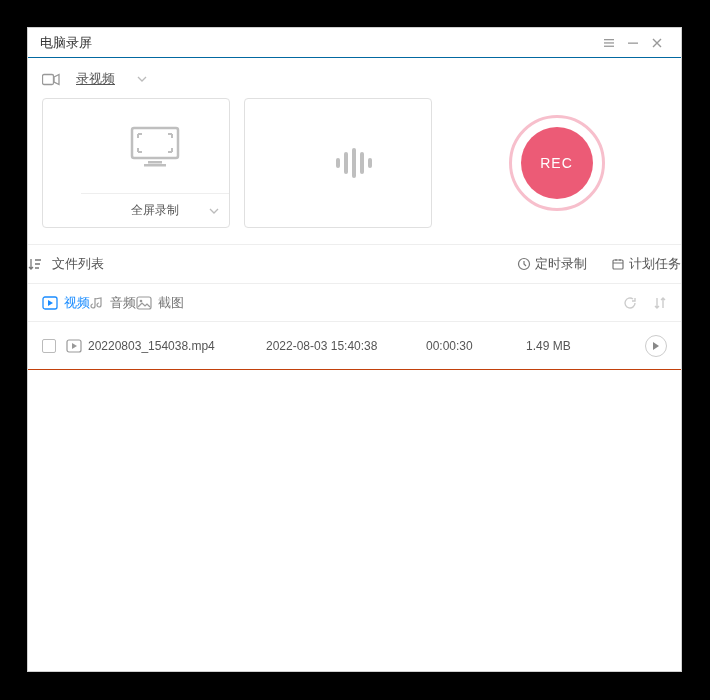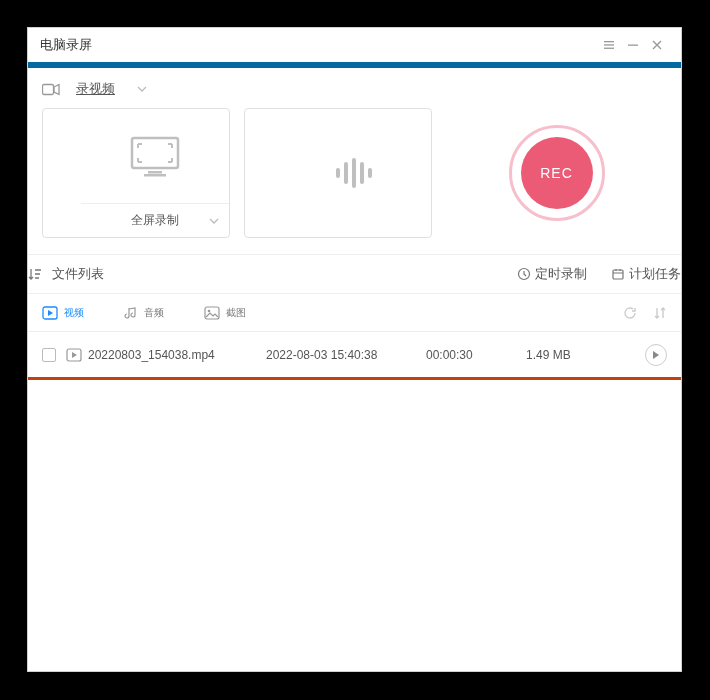--- a/index.html
+++ b/index.html
@@ -12,25 +12,25 @@
   position: absolute;
   top: 27px; left: 27px;
   width: 655px; height: 645px;
   background: #fff;
   border: 1px solid #d0d0d0;
   display: flex;
   flex-direction: column;
 }
 
 .titlebar {
-  height: 40px;
+  height: 30px;
   display: flex;
   align-items: center;
   padding: 0 12px;
-  border-bottom: 6px solid #0369a1;
+  border-bottom: 1px solid #0369a1;
 }
 .titlebar .title { font-size: 13px; color: #333; flex: 1; }
 .titlebar .tbtn { width: 24px; height: 24px; display: flex; align-items: center; justify-content: center; color: #888; cursor: pointer; }
 
 .mode-row {
   padding: 12px 14px 6px;
   display: flex;
   align-items: center;
   gap: 16px;
   font-size: 13px;
@@ -120,40 +120,39 @@
   gap: 10px;
 }
 .list-header .spacer { flex: 1; }
 .list-header .hbtn { display: flex; align-items: center; gap: 4px; cursor: pointer; text-align: right; }
 
 .tabs {
   height: 38px;
   display: flex;
   align-items: center;
   padding: 0 14px;
-  gap: 40px;
-  font-size: 10px;
+  font-size: 13px;
   color: #777;
   border-bottom: 1px solid #eee;
   position: relative;
 }
 .tab { display: flex; align-items: center; gap: 6px; cursor: pointer; }
 .tab.active { color: #1a8cff; }
 .tabs .right-icons { position: absolute; right: 14px; display: flex; gap: 16px; color: #bbb; }
 
 .filelist { flex: 1; overflow: auto; }
 .filerow {
   height: 48px;
   display: flex;
   align-items: center;
   padding: 0 14px;
   font-size: 12px;
   color: #555;
   gap: 10px;
-  border-bottom: 3px solid #c2410c;
+  border-bottom: 1px solid #c2410c;
 }
 .filerow .cb { width: 14px; height: 14px; border: 1px solid #bbb; border-radius: 2px; }
 .filerow .fname { flex: 0 0 190px; display: flex; align-items: center; gap: 6px; }
 .filerow .fdate { flex: 0 0 150px; text-align: left; }
 .filerow .fdur { flex: 0 0 90px; }
 .filerow .fsize { flex: 0 0 80px; }
 .filerow .play {
   width: 22px; height: 22px;
   border: 1px solid #ccc;
   border-radius: 50%;

